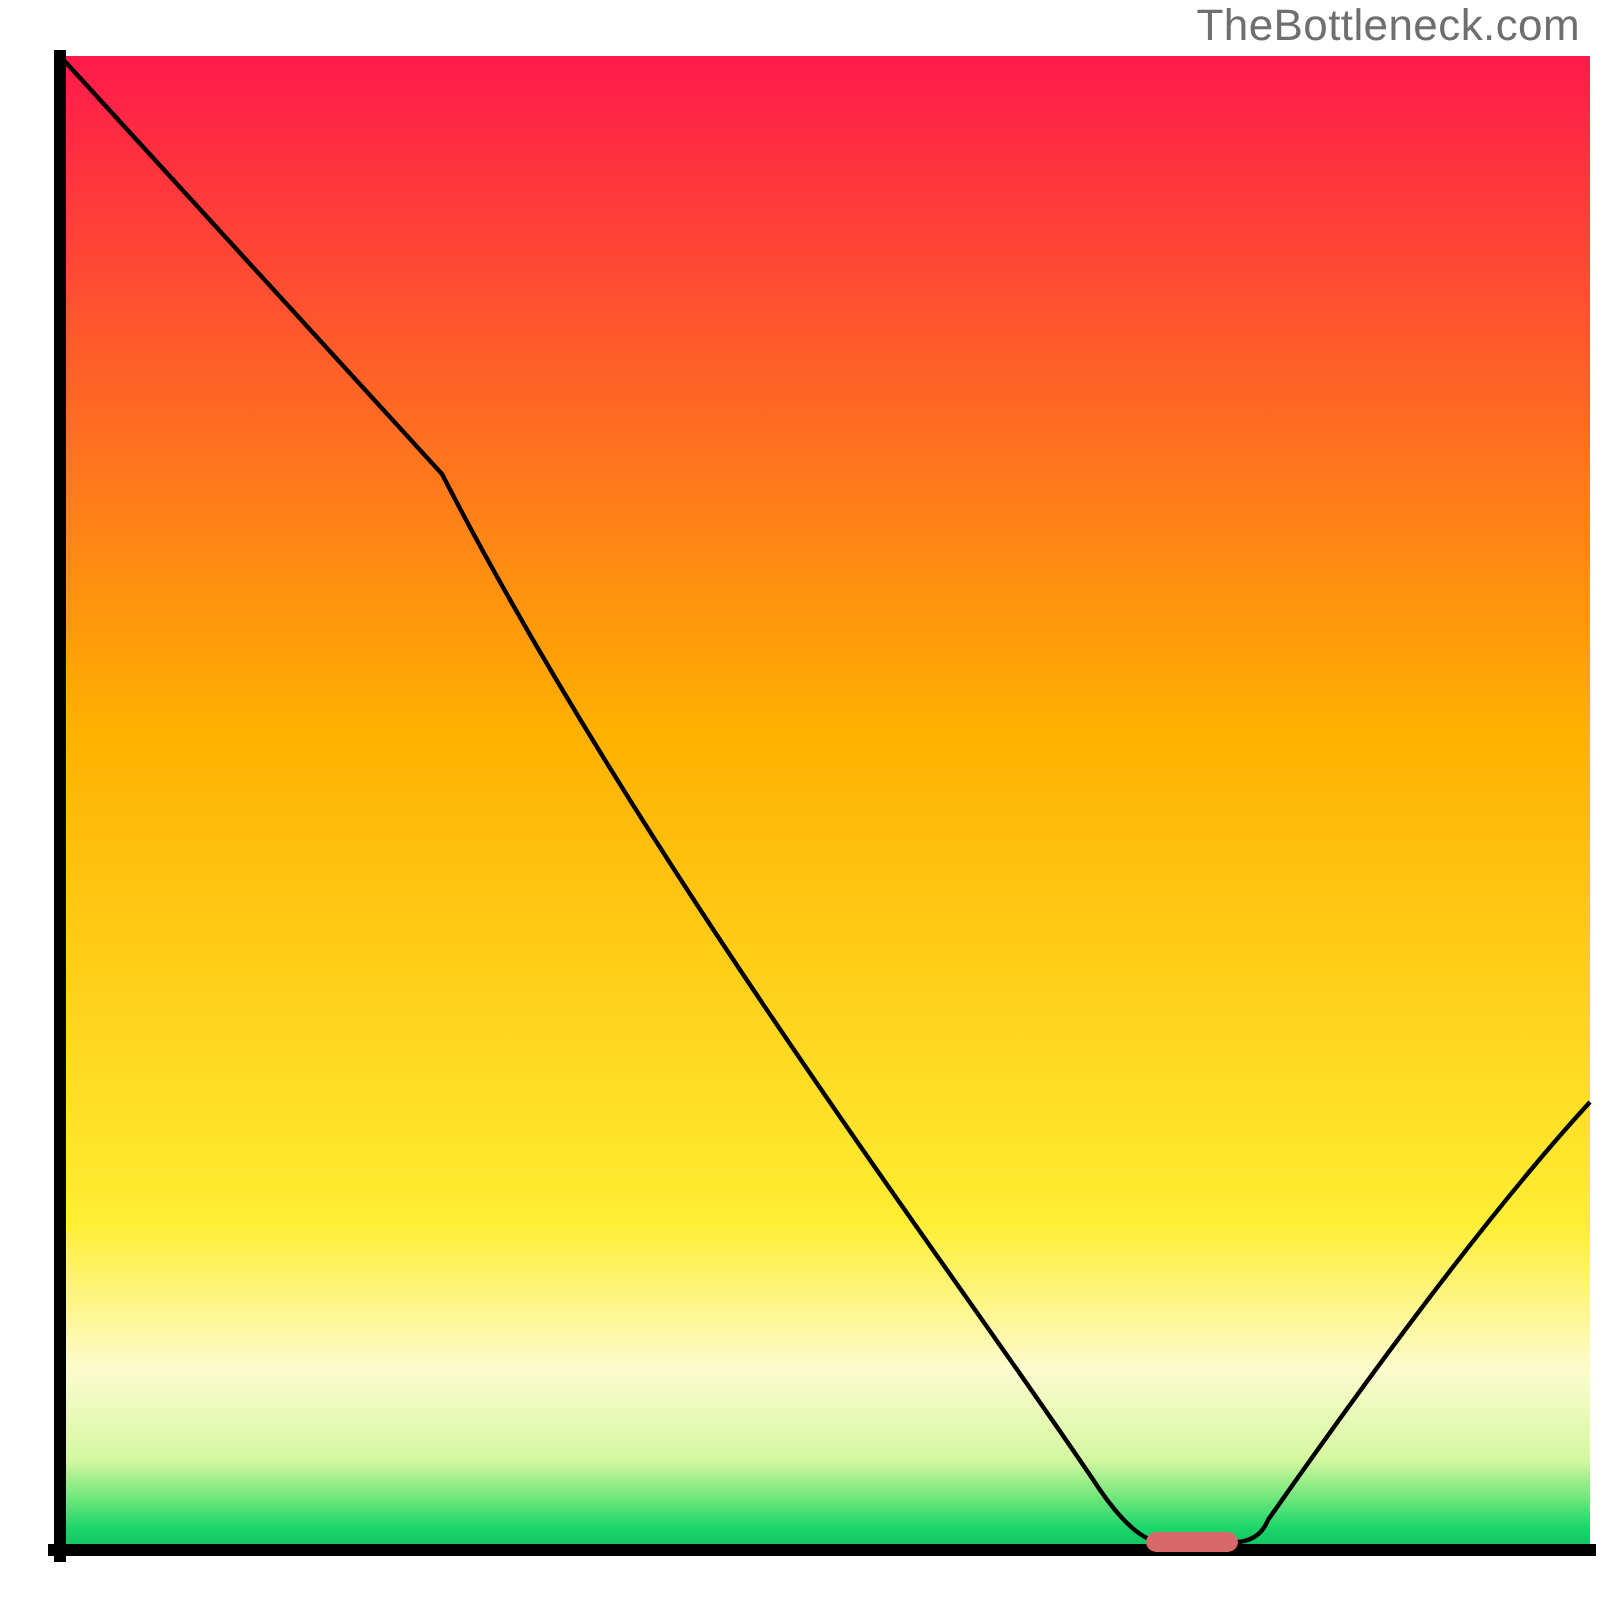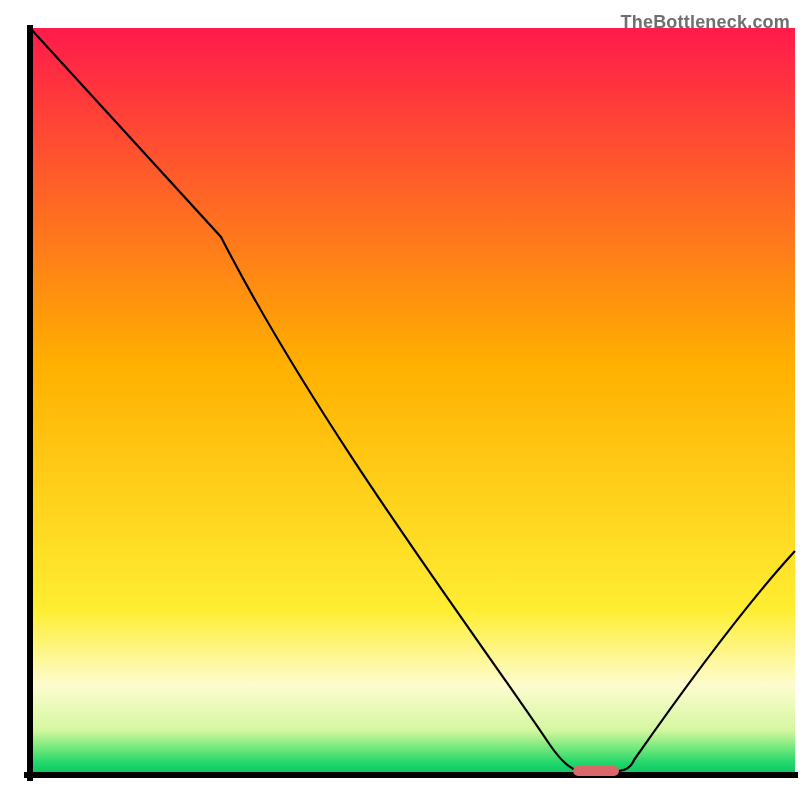--- a/index.html
+++ b/index.html
@@ -11,24 +11,24 @@
     font-family: Arial, Helvetica, sans-serif;
     overflow: hidden;
   }
   .stage {
     position: relative;
     width: 800px;
     height: 800px;
   }
   .watermark {
     position: absolute;
-    top: 12px;
+    top: 0;
     right: 10px;
-    font-size: 18px;
-    font-weight: 700;
+    font-size: 22px;
+    font-weight: 400;
     color: #6f6f6f;
     z-index: 20;
     letter-spacing: 0.2px;
   }
   svg {
     position: absolute;
     top: 0;
     left: 0;
   }
 </style>

